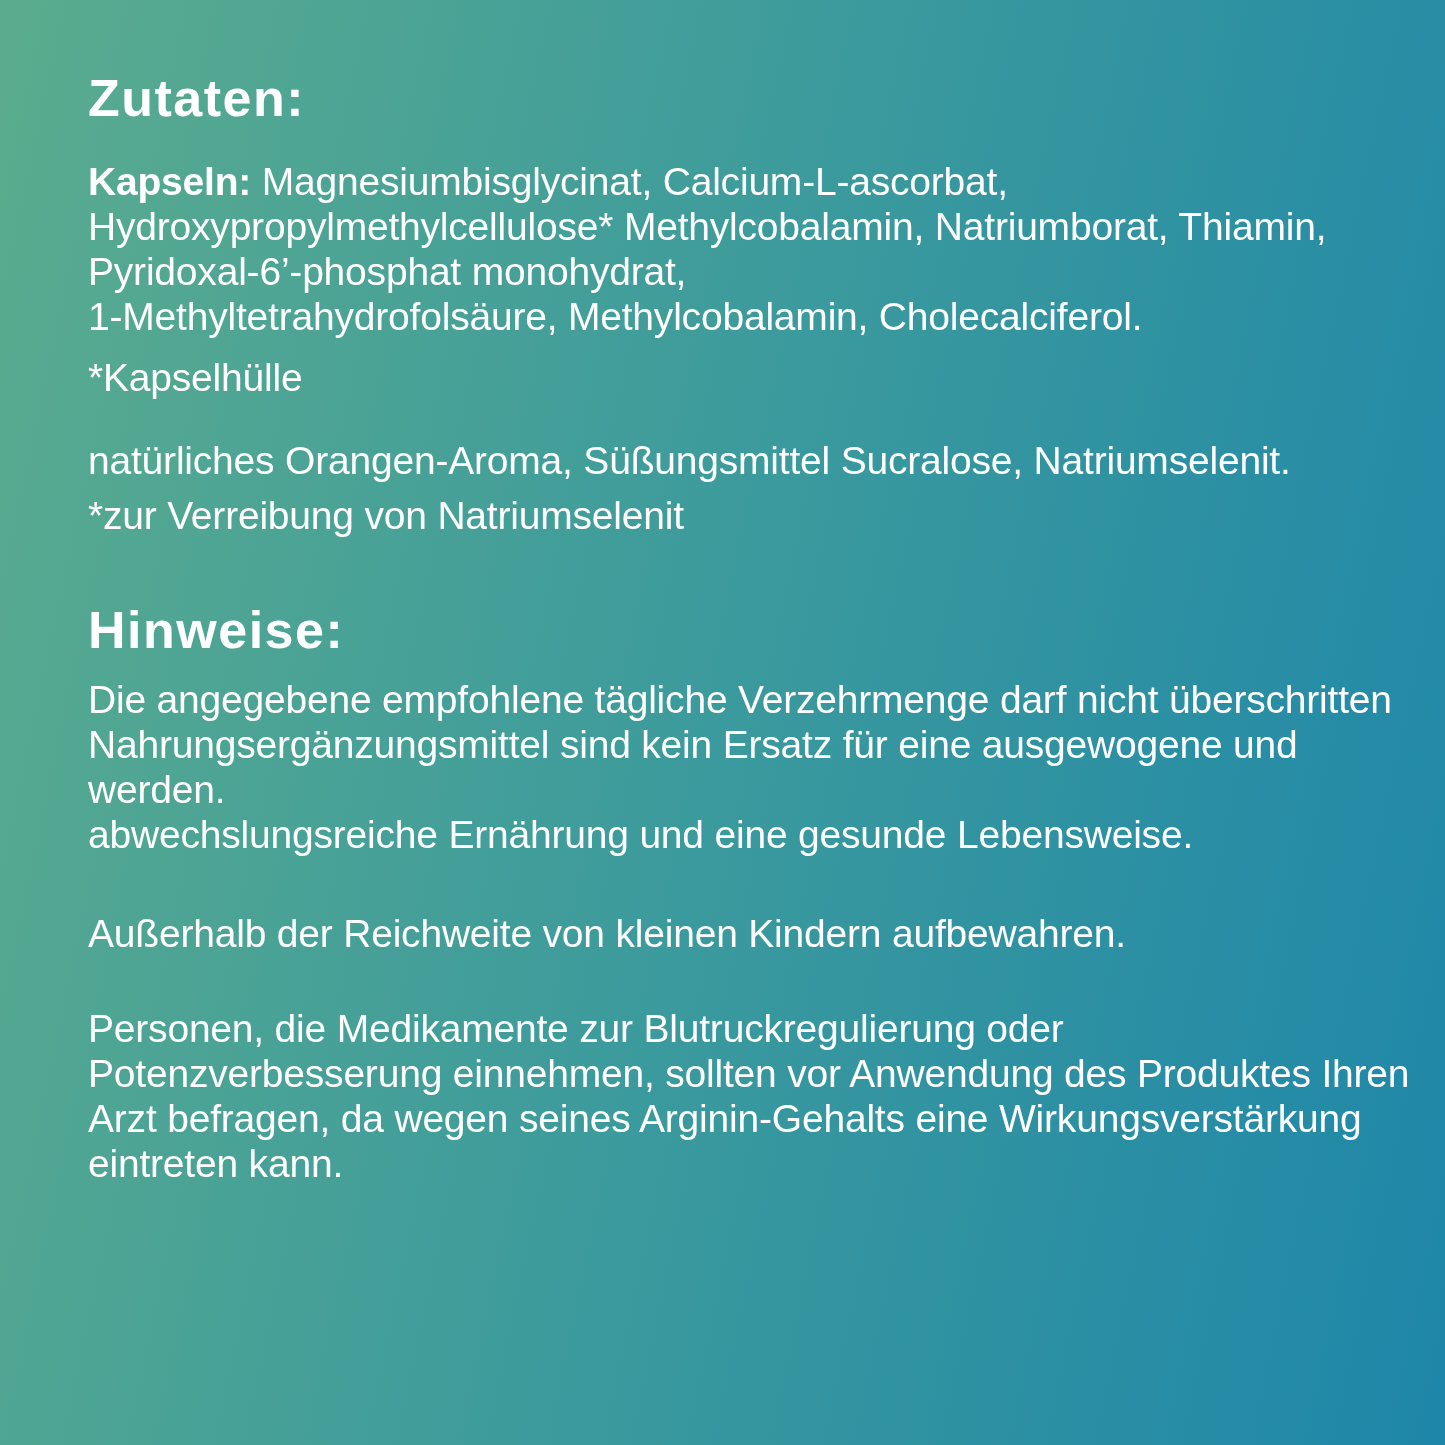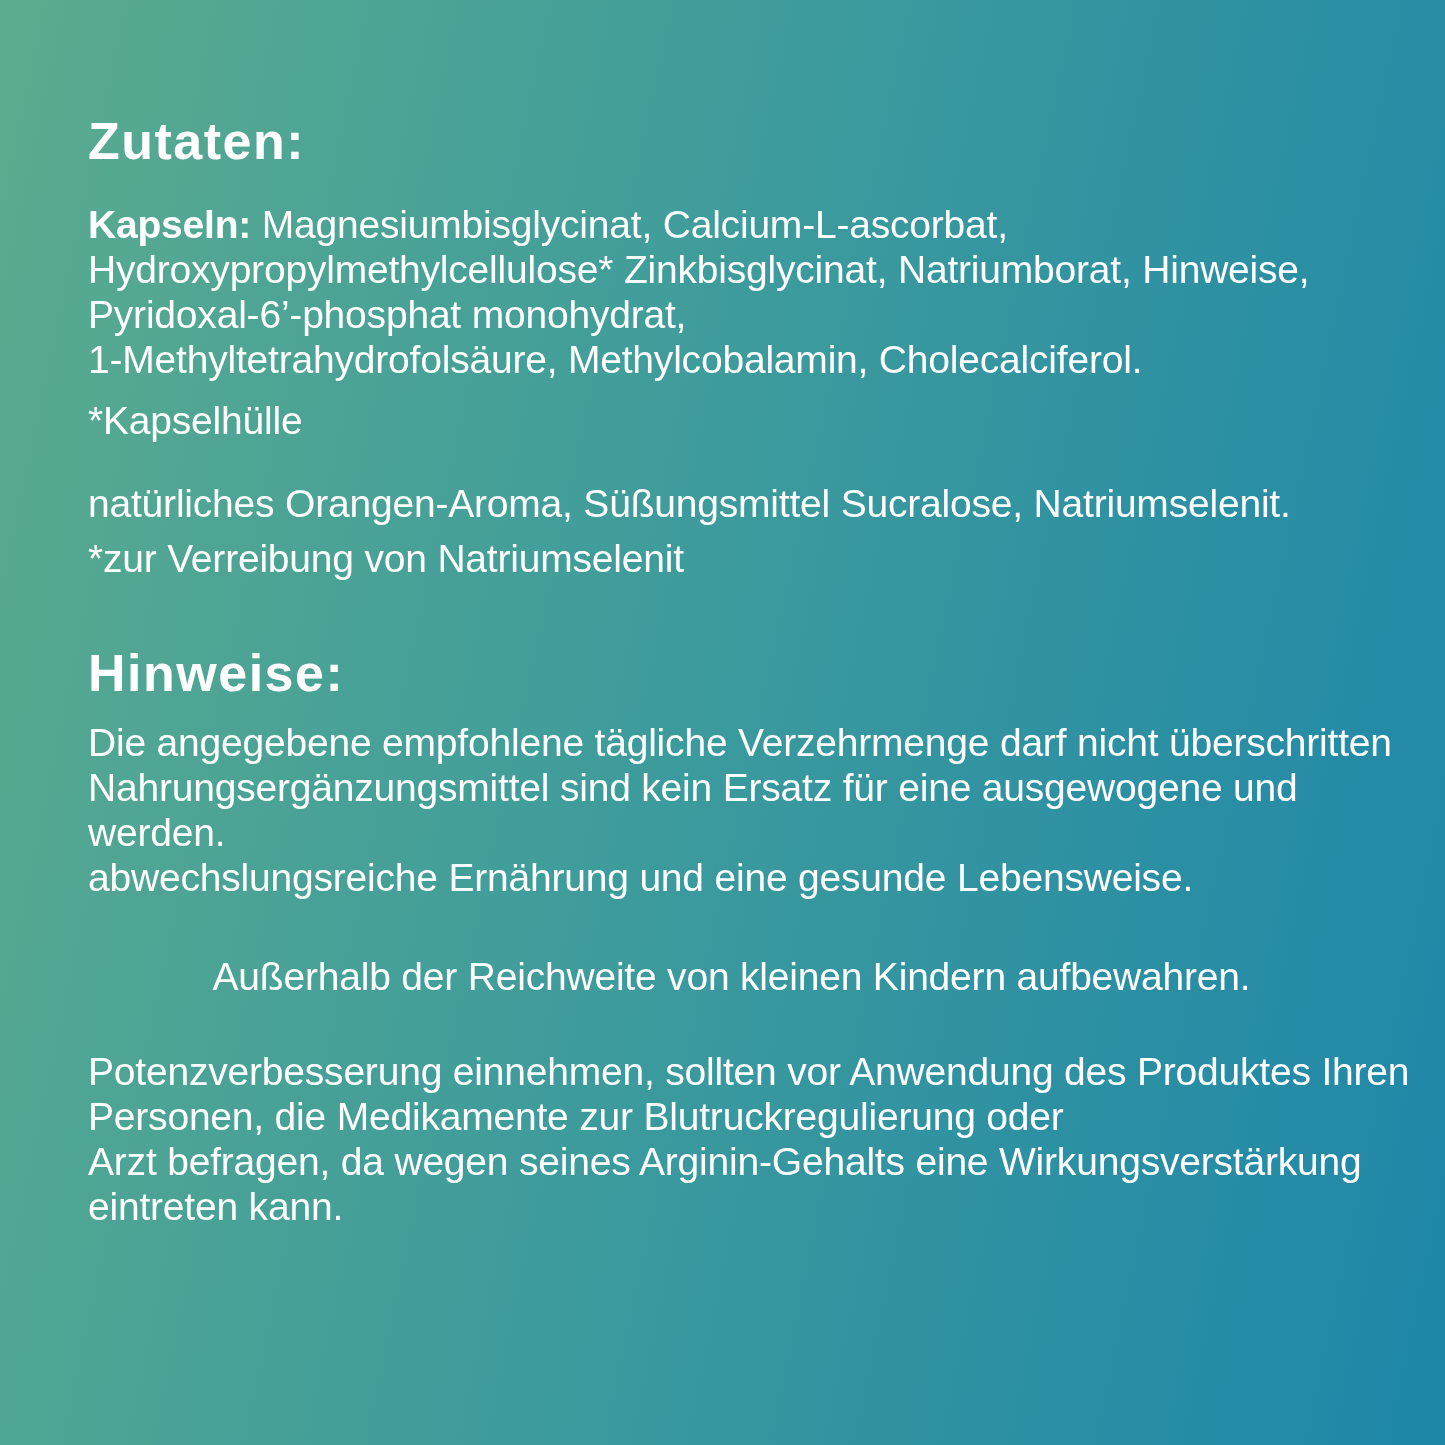--- a/index.html
+++ b/index.html
@@ -9,21 +9,21 @@
     overflow: hidden;
   }
   body {
     background: linear-gradient(102deg, #5bac8e 0%, #3b9a9d 50%, #1e86a9 100%);
     font-family: "Liberation Sans", sans-serif;
     color: #ffffff;
   }
   .page {
     width: 1445px;
     height: 1445px;
-    padding: 113px 70px 0 88px;
+    padding: 70px 70px 0 88px;
   }
   h1.heading {
     font-size: 52px;
     font-weight: 700;
     letter-spacing: 1.5px;
     line-height: 1.1;
     white-space: nowrap;
   }
   .heading-zutaten { margin-bottom: 32px; }
   .heading-hinweise { margin-top: 64px; margin-bottom: 18px; }
@@ -35,34 +35,34 @@
   }
   .line {
     display: block;
     line-height: 45px;
     white-space: nowrap;
   }
   .b { font-weight: 700; }
   .footnote { margin-top: 16px; }
   .para-sachets { margin-top: 38px; }
   .footnote-sachets { margin-top: 10px; }
-  .para-hinweise-2 { margin-top: 54px; text-align: center; }
+  .para-hinweise-2 { margin-top: 54px; }
   .para-hinweise-3 { margin-top: 50px; }
 </style>
 </head>
 <body>
 
 <div class="page">
 
   <section>
     <h1 class="heading heading-zutaten">Zutaten:</h1>
 
     <div class="para">
       <div class="line"><span class="b">Kapseln:</span><span> Magnesiumbisglycinat, Calcium-L-ascorbat,</span></div>
-      <div class="line">Hydroxypropylmethylcellulose* Zinkbisglycinat, Natriumborat, Hinweise,</div>
+      <div class="line">Hydroxypropylmethylcellulose* Methylcobalamin, Natriumborat, Thiamin,</div>
       <div class="line">Pyridoxal-6’-phosphat monohydrat,</div>
       <div class="line">1-Methyltetrahydrofolsäure, Methylcobalamin, Cholecalciferol.</div>
     </div>
 
     <div class="para footnote">
       <div class="line">*Kapselhülle</div>
     </div>
 
     <div class="para para-sachets">
       <div class="line">natürliches Orangen-Aroma, Süßungsmittel Sucralose, Natriumselenit.</div>
@@ -81,20 +81,20 @@
       <div class="line">Nahrungsergänzungsmittel sind kein Ersatz für eine ausgewogene und</div>
       <div class="line">werden.</div>
       <div class="line">abwechslungsreiche Ernährung und eine gesunde Lebensweise.</div>
     </div>
 
     <div class="para para-hinweise-2">
       <div class="line">Außerhalb der Reichweite von kleinen Kindern aufbewahren.</div>
     </div>
 
     <div class="para para-hinweise-3">
+      <div class="line">Personen, die Medikamente zur Blutruckregulierung oder</div>
       <div class="line">Potenzverbesserung einnehmen, sollten vor Anwendung des Produktes Ihren</div>
-      <div class="line">Personen, die Medikamente zur Blutruckregulierung oder</div>
       <div class="line">Arzt befragen, da wegen seines Arginin-Gehalts eine Wirkungsverstärkung</div>
       <div class="line">eintreten kann.</div>
     </div>
   </section>
 
 </div>
 
 </body></html>

